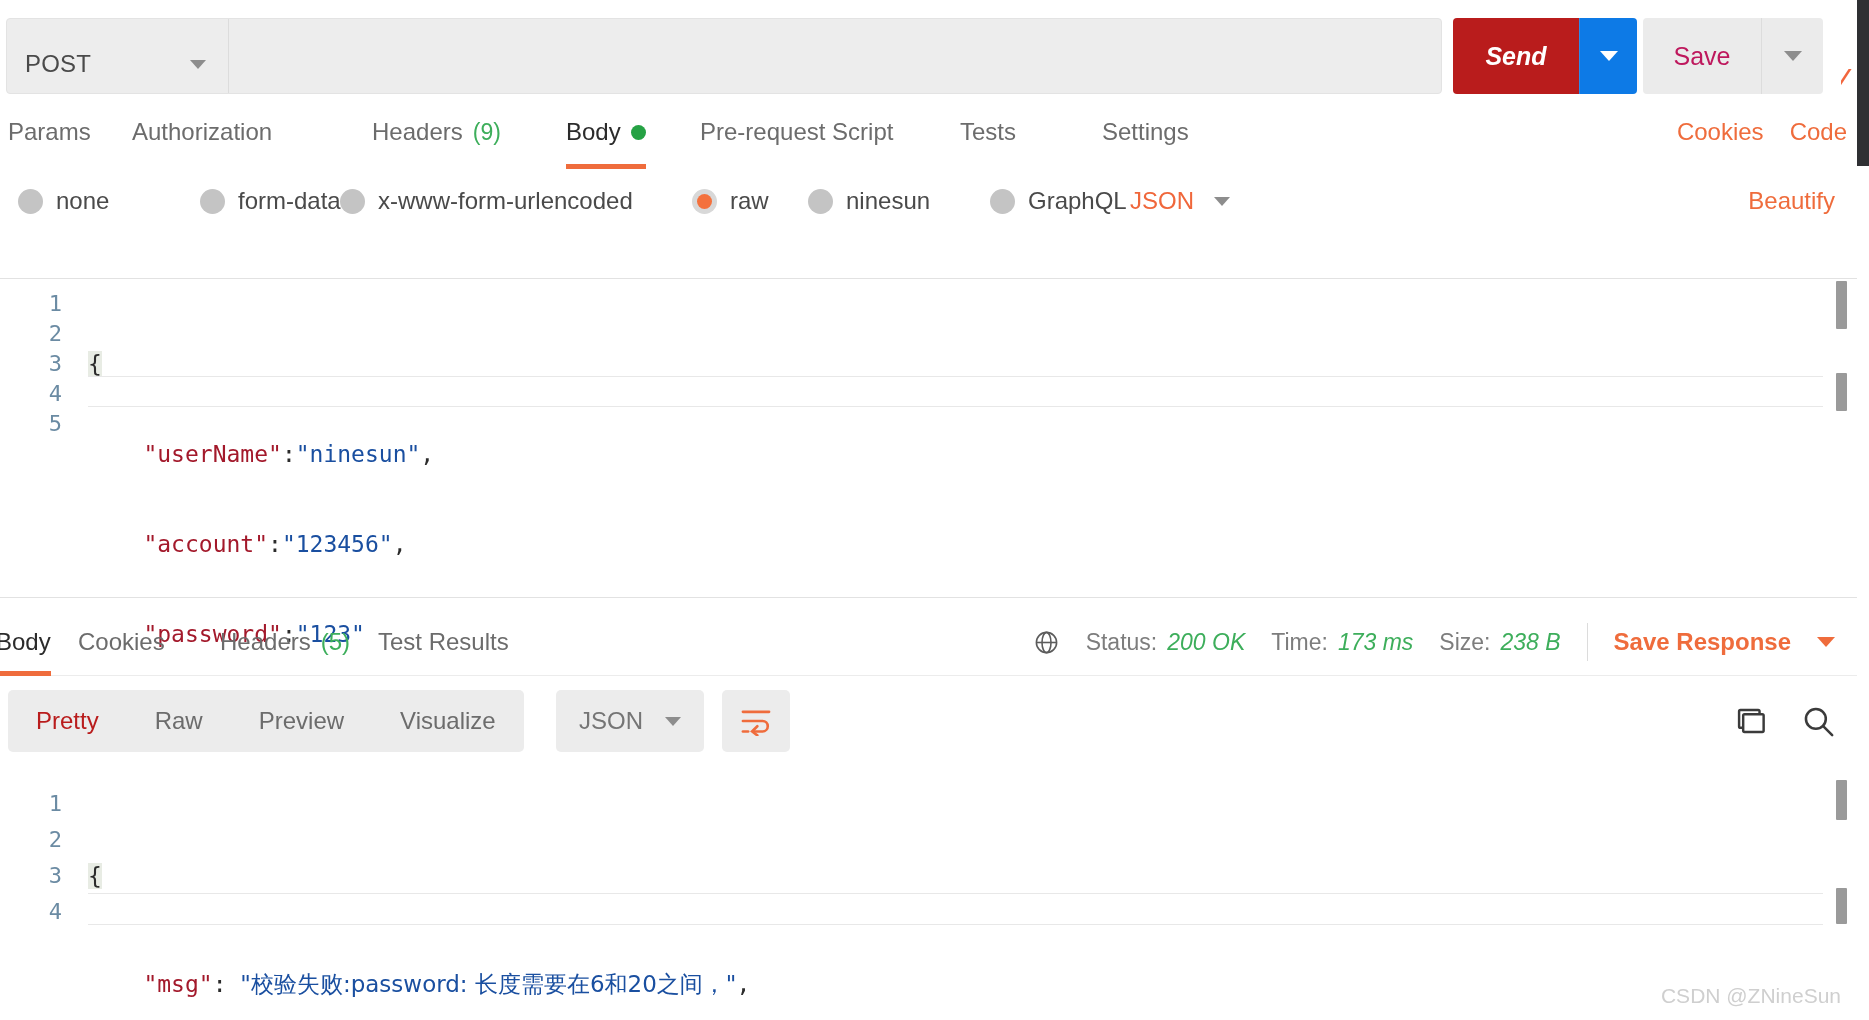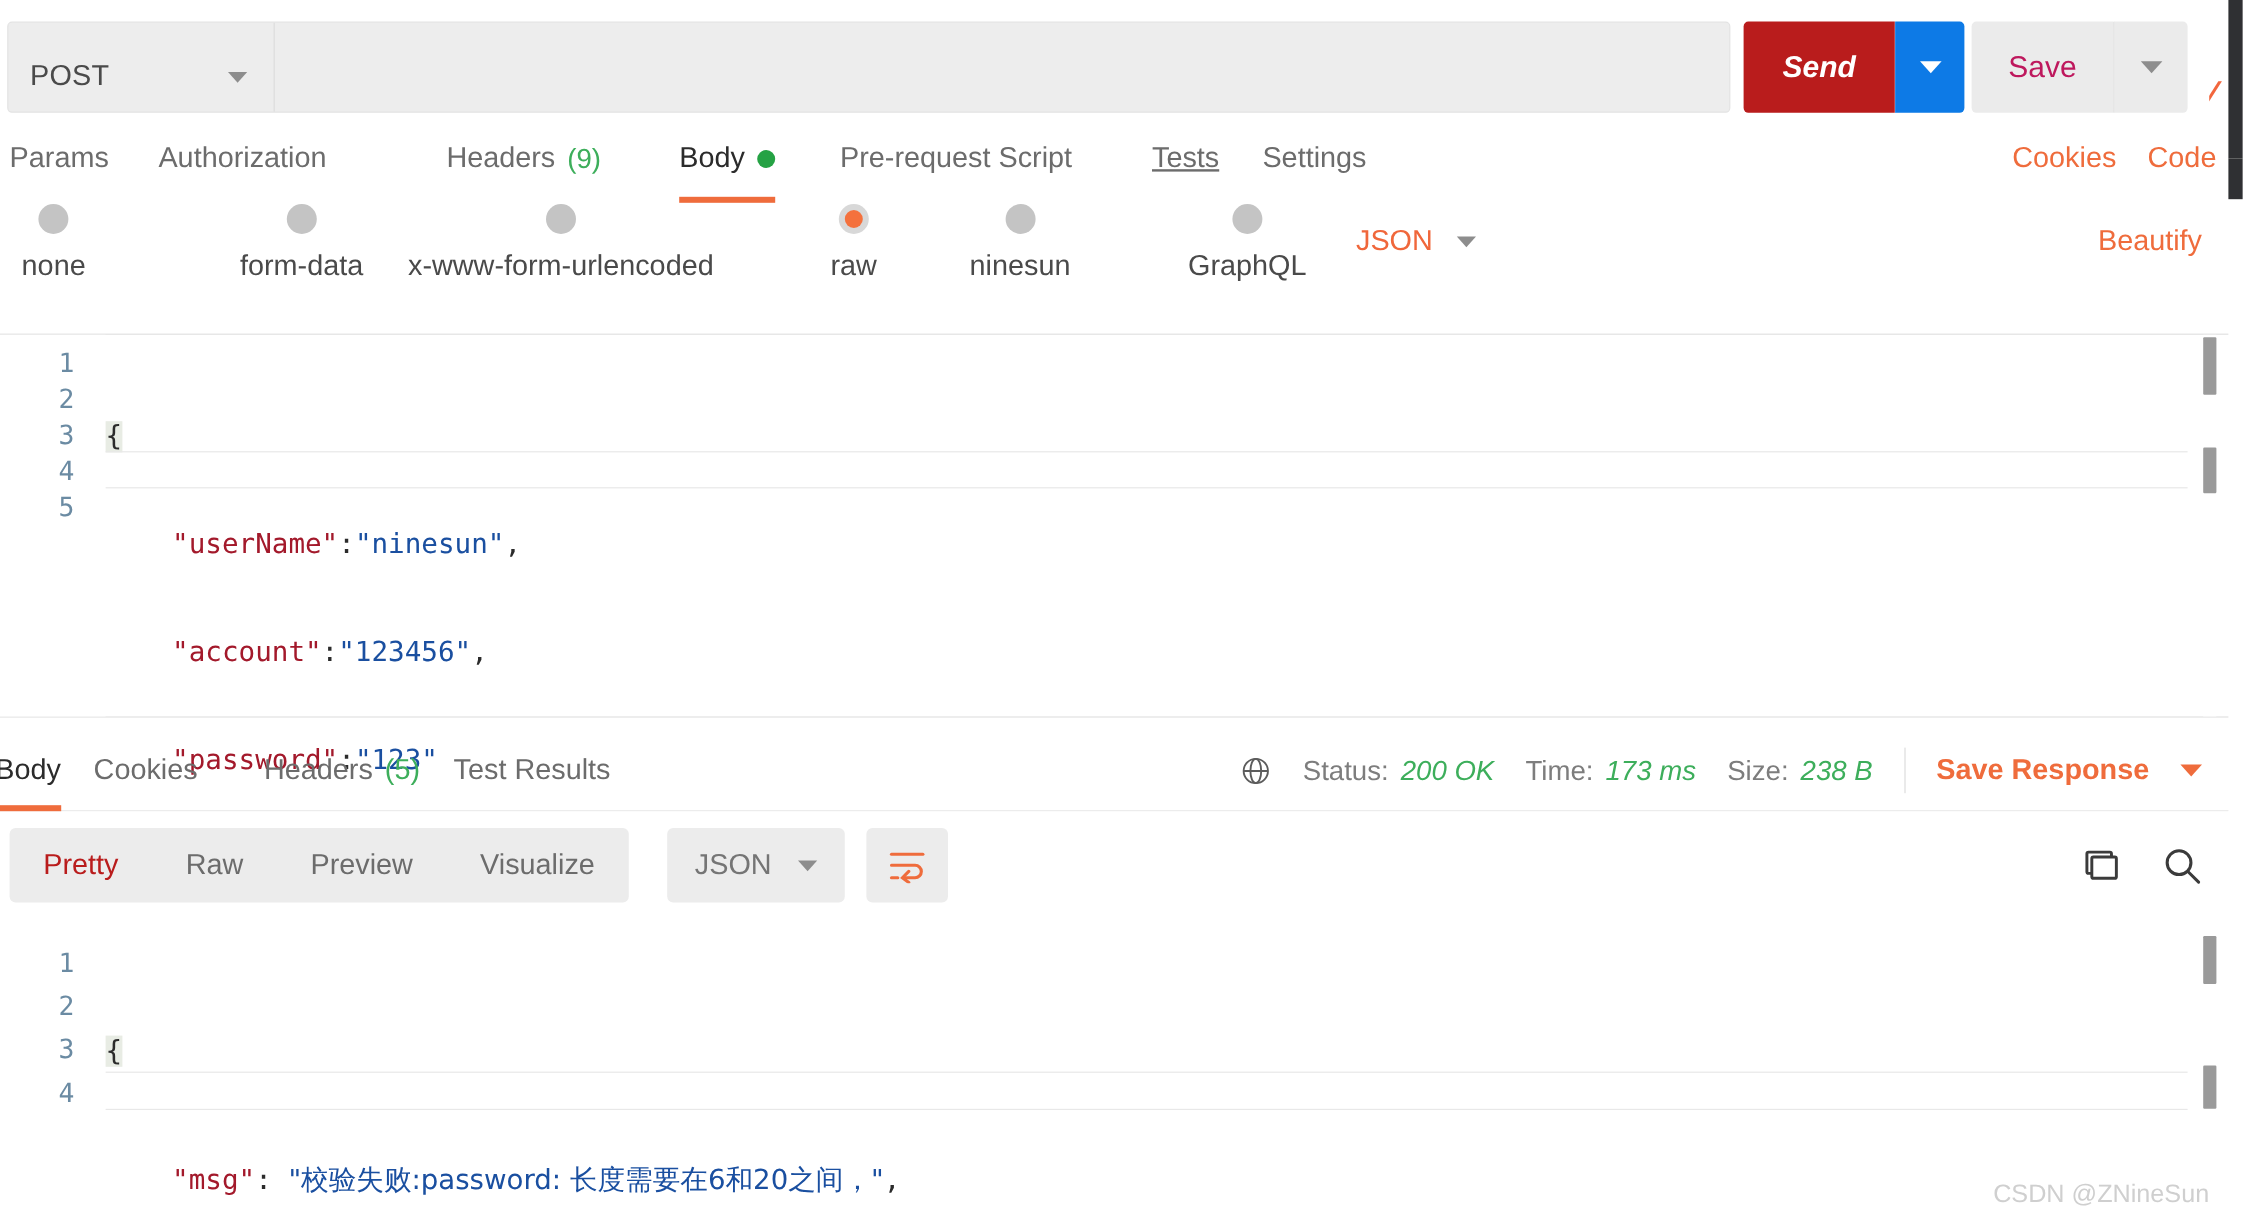--- a/index.html
+++ b/index.html
@@ -118,21 +118,21 @@
   }
   .right-links span { cursor: pointer; }
 
   
   .bodyrow {
     position: absolute; left: 0; top: 170px; width: 1857px; height: 62px;
   }
   .radio {
     position: absolute; top: 0; height: 62px;
     display: flex; align-items: center; gap: 13px;
-    font-size: 24px; color: #4a4a4a; cursor: pointer; white-space: nowrap; flex-direction: column;
+    font-size: 24px; color: #4a4a4a; cursor: pointer; white-space: nowrap;
   }
   .dot {
     width: 25px; height: 25px; border-radius: 50%;
     background: #c4c4c4; flex: none;
     display:flex; align-items:center; justify-content:center;
   }
   .dot.sel { background: #d8d8d8; }
   .dot.sel::after {
     content:''; width: 15px; height: 15px; border-radius: 50%; background: #f4713d;
   }
@@ -320,24 +320,24 @@
         <span class="count">(9)</span>
       </div>
       <div class="tab active" style="left: 566px;">
         <span>Body</span>
         <span class="greendot"></span>
         <span class="underline"></span>
       </div>
       <div class="tab" style="left: 700px;">
         <span>Pre-request Script</span>
       </div>
-      <div class="tab" style="left: 960px; text-decoration: underline;">
+      <div class="tab" style="left: 960px;">
         <span>Tests</span>
       </div>
-      <div class="tab" style="left: 1052px;">
+      <div class="tab" style="left: 1102px;">
         <span>Settings</span>
       </div>
     </div>
   <div class="right-links">
       <span>Cookies</span>
       <span>Code</span>
     </div>
 
   <div class="bodyrow">
       <div class="radio" style="left: 990px;">

